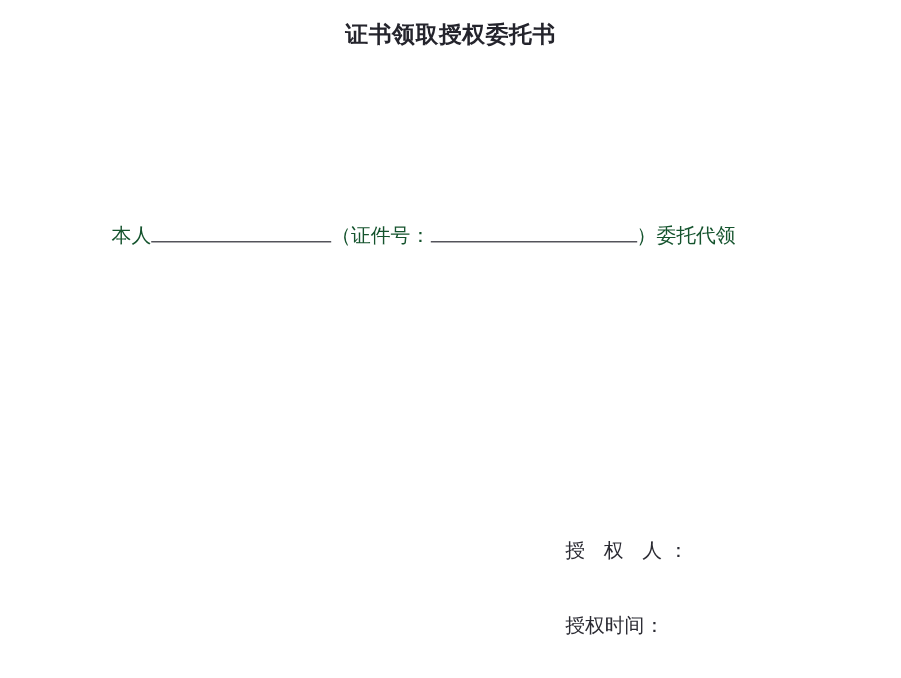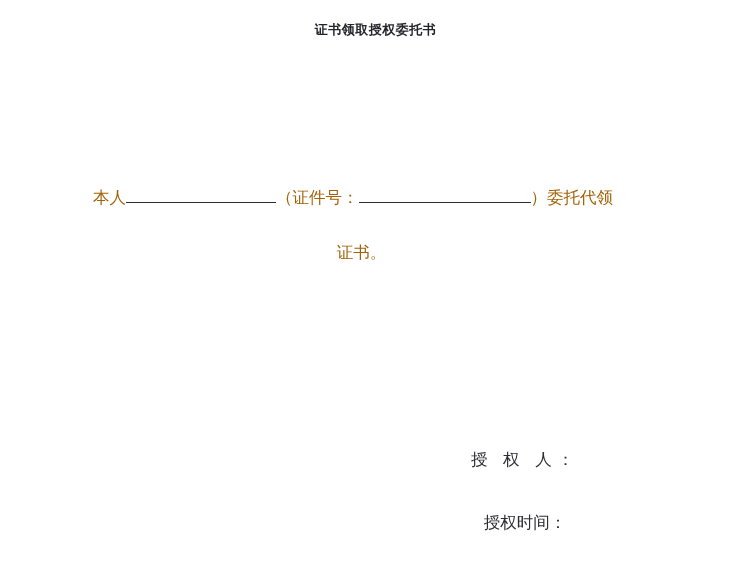--- a/index.html
+++ b/index.html
@@ -22,37 +22,37 @@
     background: #ffffff;
   }
 
   
   .doc-title {
     position: absolute;
     top: 16px;
     left: 0;
     width: 751px;
     text-align: center;
-    font-size: 13px;
+    font-size: 19px;
     font-weight: bold;
     letter-spacing: 0.5px;
     color: #24242c;
     line-height: 28px;
     white-space: nowrap;
   }
 
   
   .body-block {
     position: absolute;
     top: 170px;
     left: 36px;
     width: 651px;
     font-size: 16.5px;
     line-height: 55px;
-    color: #a16207;
+    color: #14532d;
   }
 
   .body-line {
     white-space: nowrap;
     height: 55px;
     display: block;
   }
   .body-line.centered {
     text-align: center;
   }
@@ -87,44 +87,40 @@
     position: absolute;
     left: 471px;
     top: 448px;
     font-size: 16.5px;
     color: #2b2b33;
   }
   .sign-line {
     height: 63px;
     white-space: nowrap;
     line-height: 22px;
-    text-align: center;
   }
   .sign-line.spaced {
     letter-spacing: 5.5px;
   }
 </style>
 </head>
 <body>
 
 <div class="page">
 
   <div class="doc-title">证书领取授权委托书</div>
 
   <div class="body-block">
 
     <div class="body-line">
       <span class="indent-1"></span><span class="txt">本人</span><span class="blank b-name1"></span><span class="txt">（证件号：</span><span class="blank b-id1"></span><span class="txt">）委托代领</span>
     </div>
 
 
 
-    <div class="body-line centered">
-      <span class="txt">证书。</span>
-    </div>
 
   </div>
 
   <div class="sign-block">
     <div class="sign-line spaced">授 权 人：</div>
     <div class="sign-line">授权时间：</div>
   </div>
 
 </div>
 

